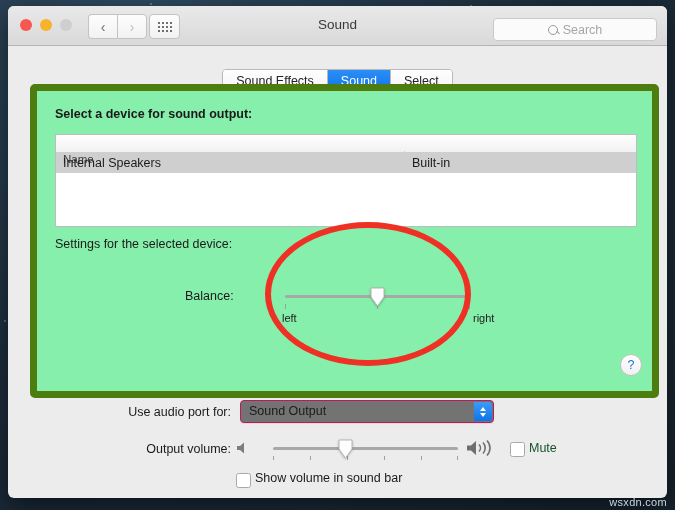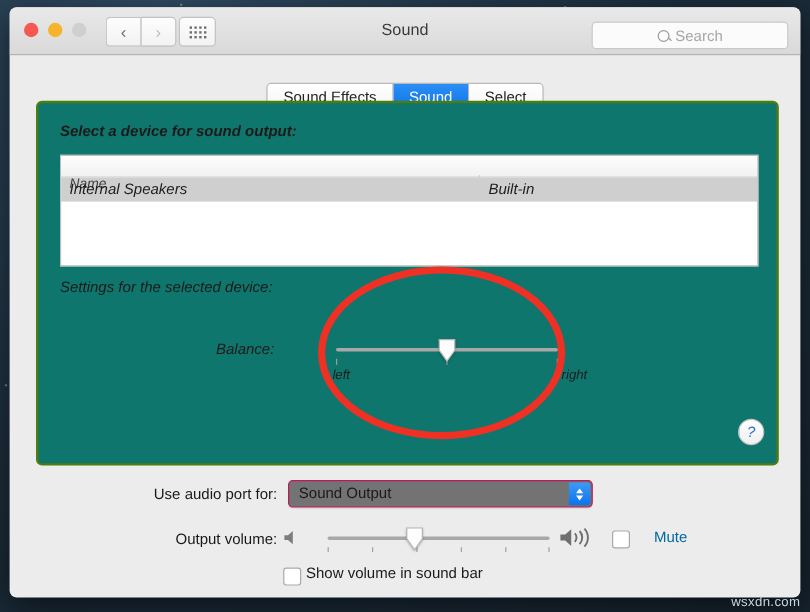--- a/index.html
+++ b/index.html
@@ -156,24 +156,23 @@
   .tab.active {
     background: linear-gradient(to bottom, #2c8ef5, #0b72e8);
     color: #ffffff;
   }
 
   
   #panel {
     position: absolute;
     left: 22px; top: 78px;
     width: 615px; height: 300px;
-    background: #0f766e;
-    border: 2px solid #4d7c0f;
+    background: #86efac;
+    border: 7px solid #4d7c0f;
     border-radius: 5px;
-    font-style: italic;
   }
 
   #panel-label {
     position: absolute;
     left: 18px; top: 16px;
     font-size: 12.5px;
     font-weight: bold;
     color: #1a1a1a;
   }
 
@@ -364,22 +363,21 @@
     left: 502px; top: 6px;
     width: 13px; height: 13px;
     background: #ffffff;
     border: 1px solid #a9a9a9;
     border-radius: 2.5px;
   }
   #mute-label {
     position: absolute;
     left: 521px; top: 5px;
     font-size: 12.5px;
-    color: #0369a1;
-    margin-left: 16px;
+    color: #14532d;
   }
 
   #showvol-row {
     position: absolute;
     left: 0; top: 465px;
     width: 659px;
   }
   #showvol-box {
     position: absolute;
     left: 228px; top: 2px;

